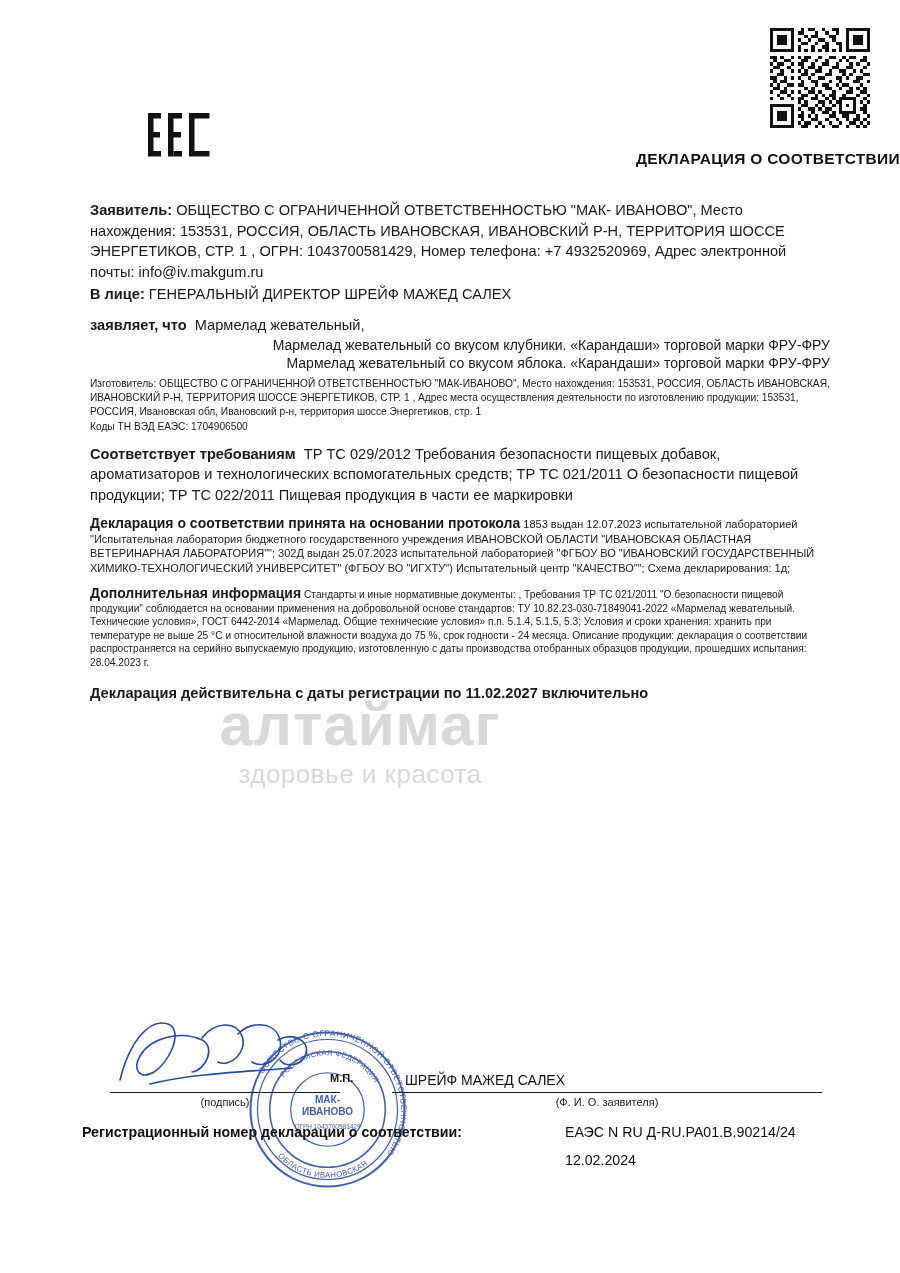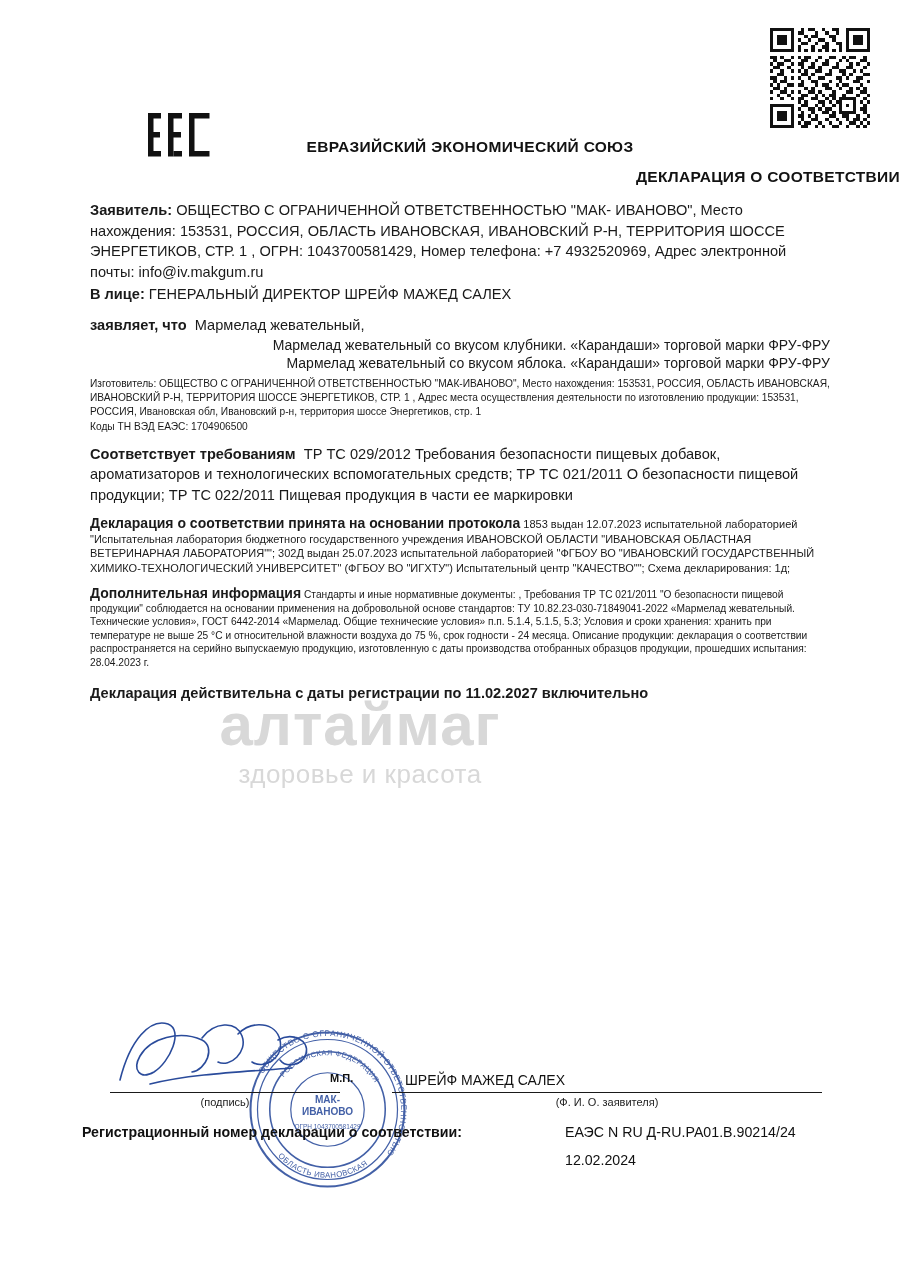--- a/index.html
+++ b/index.html
@@ -445,21 +445,20 @@
         <rect x="57" y="82" width="17" height="11"></rect>
 
         <path d="M88 6 h30 v11 h-19 v65 h19 v11 h-30 z"></path>
         <rect x="118" y="6" width="11" height="11"></rect>
         <rect x="118" y="82" width="11" height="11"></rect>
       </g>
     </svg>
   </div>
 
   <div class="head-block">
-    <div class="head-title">ЕВРАЗИЙСКИЙ ЭКОНОМИЧЕСКИЙ СОЮЗ</div>
     <div class="head-sub">ДЕКЛАРАЦИЯ О СООТВЕТСТВИИ</div>
   </div>
 
   <div class="content">
 
     <p class="para t15">
       <span class="lead">Заявитель:</span>
       <span>ОБЩЕСТВО С ОГРАНИЧЕННОЙ ОТВЕТСТВЕННОСТЬЮ  "МАК- ИВАНОВО", Место нахождения: 153531, РОССИЯ, ОБЛАСТЬ ИВАНОВСКАЯ, ИВАНОВСКИЙ Р-Н, ТЕРРИТОРИЯ ШОССЕ ЭНЕРГЕТИКОВ, СТР. 1 ,  ОГРН: 1043700581429, Номер телефона: +7 4932520969, Адрес электронной почты: info@iv.makgum.ru</span>
     </p>
     <p class="para t15">

